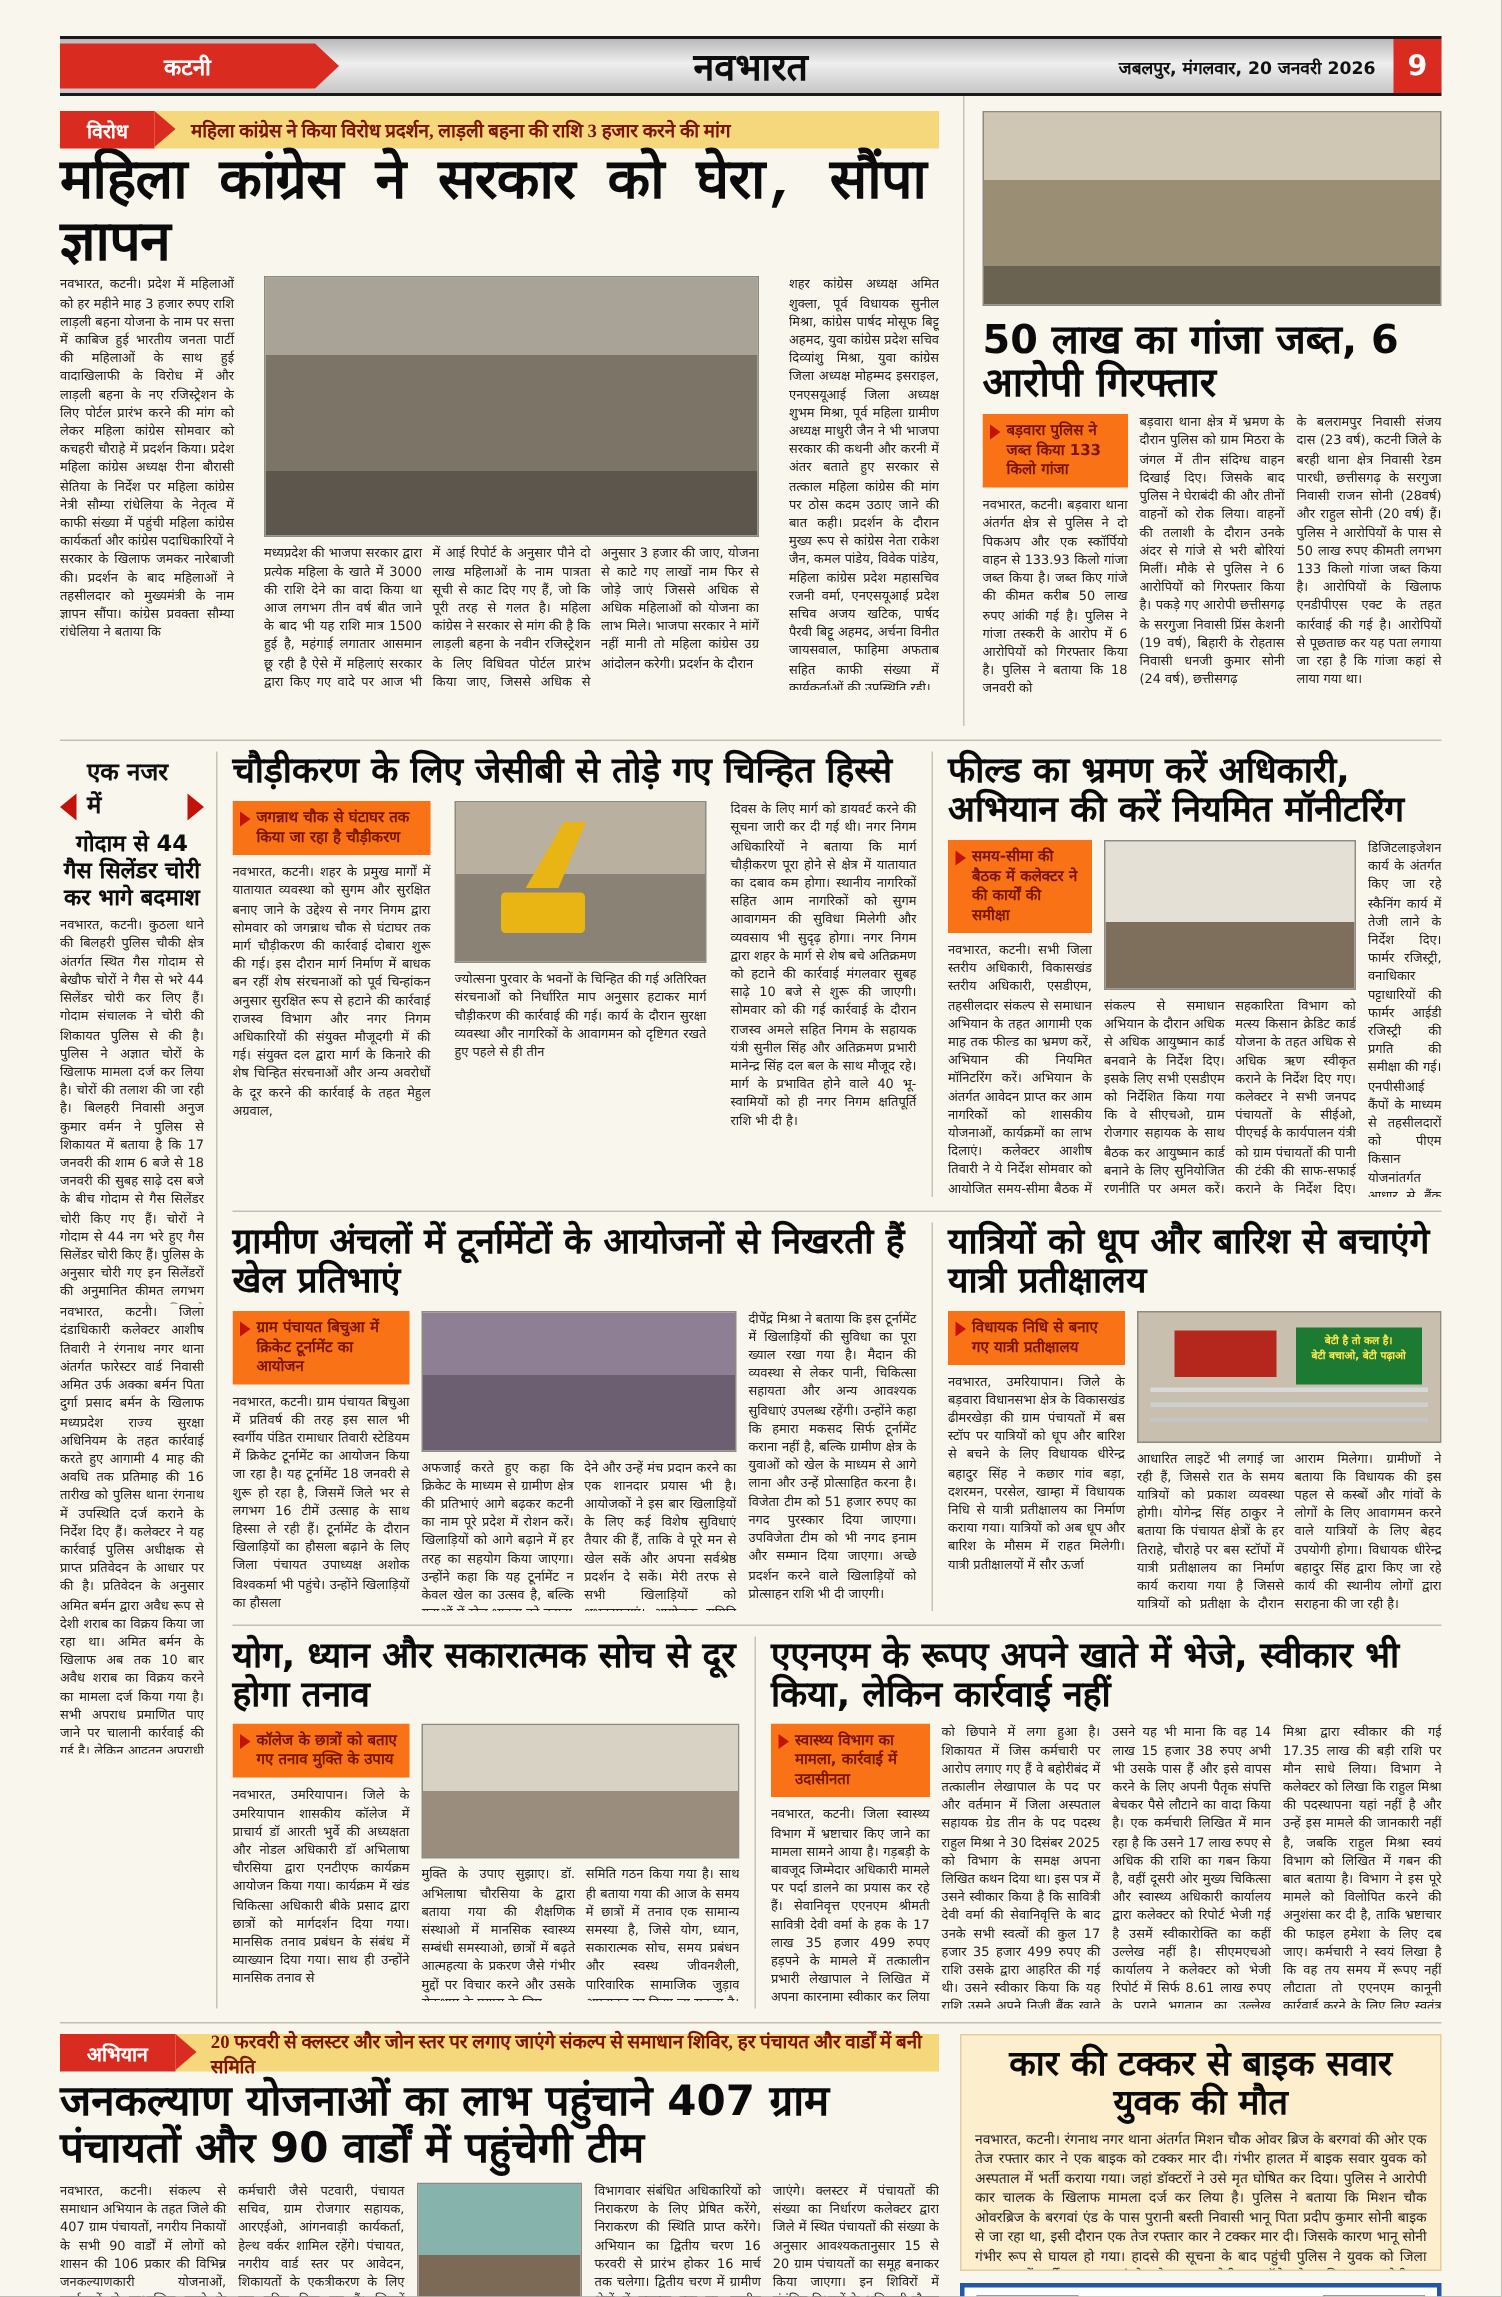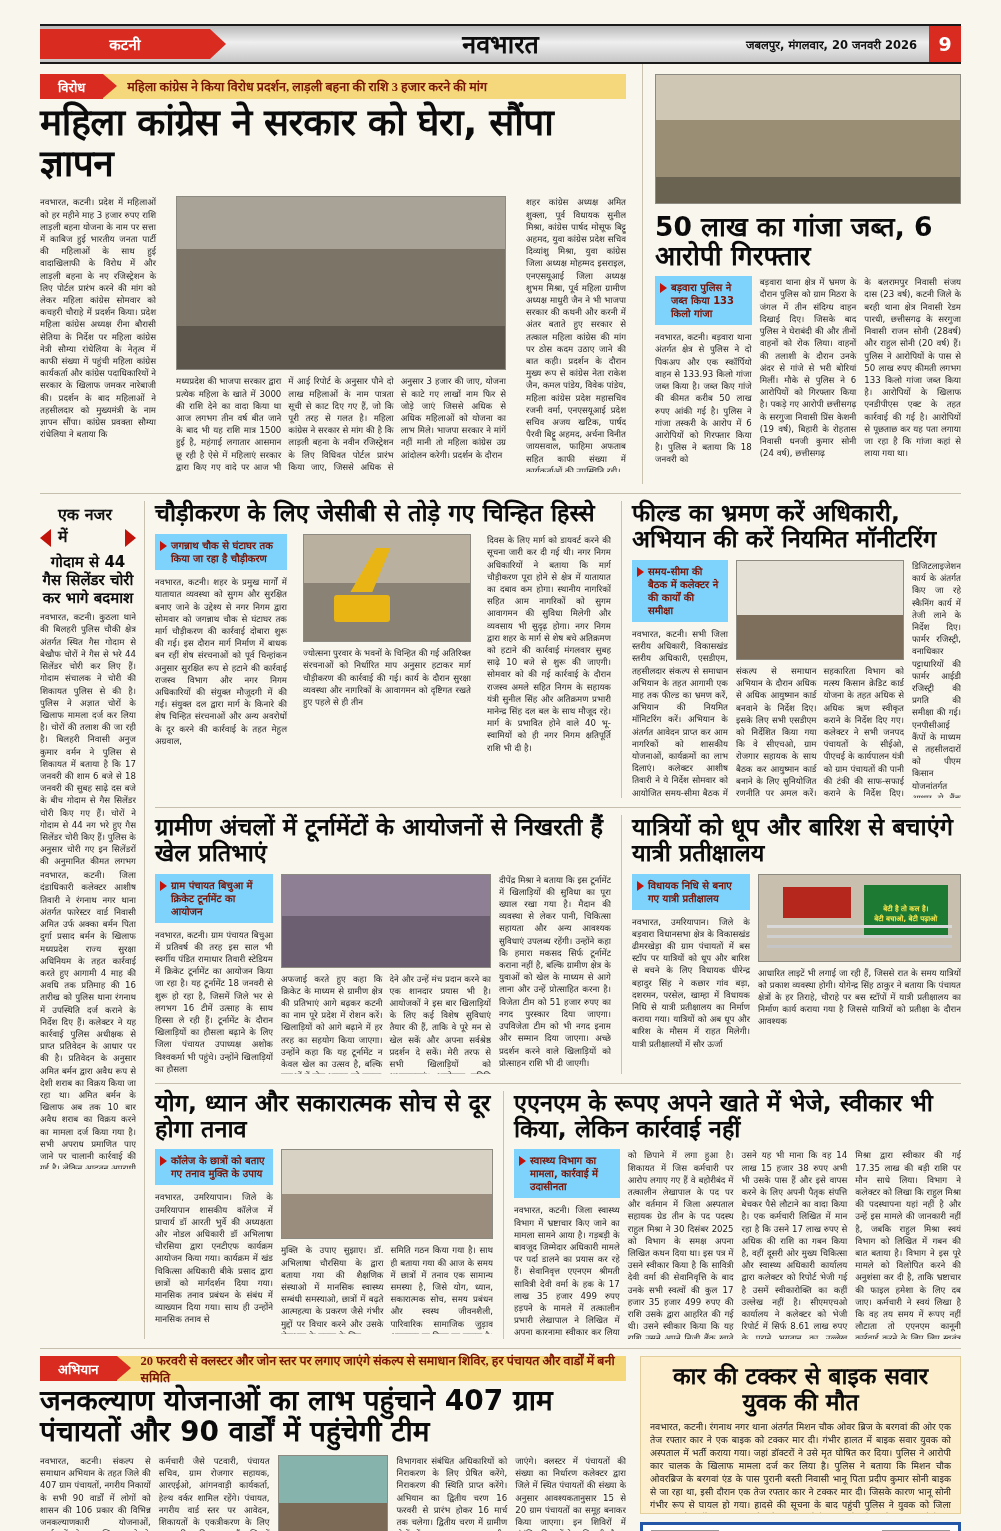--- a/index.html
+++ b/index.html
@@ -18,41 +18,41 @@
   
   .kicker{display:flex;height:25px;margin:10px 0 4px;font-family:Liberation Serif, serif;}
   .k-label{background:#d92b20;color:#fff;font-weight:800;font-size:13px;display:flex;align-items:center;
         justify-content:center;padding:0 18px;position:relative;z-index:2;}
   .k-label:after{content:"";position:absolute;right:-14px;top:0;border-top:12.5px solid transparent;
         border-bottom:12.5px solid transparent;border-left:14px solid #d92b20;}
   .k-strip{flex:1;background:#f6d87c;color:#7a1507;font-weight:800;font-size:12.5px;display:flex;
         align-items:center;padding-left:24px;}
   
   .hl{font-weight:800;color:#0b0b0b;line-height:1.1;}
-  .h-lead{font-size:37px;margin:4px 0 12px;letter-spacing:-.5px;}
+  .h-lead{font-size:37px;margin:4px 0 0;letter-spacing:-.5px;font-family:Liberation Mono, monospace;}
   .bodytxt{font-size:8.6px;line-height:1.42;text-align:justify;color:#1e1e1e;}
   .cols{display:flex;gap:8px;}
   .cols>div{flex:1;min-width:0;}
-  .subbox{background:#7dd3fc;padding:5px 6px 5px 16px;position:relative;color:#7a1507;font-weight:800;
+  .subbox{background:#f97316;padding:5px 6px 5px 16px;position:relative;color:#7a1507;font-weight:800;
         font-size:10px;line-height:1.3;margin-bottom:6px;}
   .subbox:before{content:"";position:absolute;left:5px;top:7px;border-top:5px solid transparent;
         border-bottom:5px solid transparent;border-left:7px solid #c2130a;}
   .photo{border:1px solid #8d8a82;position:relative;overflow:hidden;background:linear-gradient(135deg,#b9ab93,#8f857a 55%,#6f685f);}
   .photo.crowd{background:linear-gradient(180deg,#a9a296 0 30%,#7d7468 30% 75%,#5d564d 75%);}
   .photo.police{background:linear-gradient(180deg,#cfc6b4 0 35%,#9a8f75 35% 80%,#6b6352 80%);}
   .photo.jcb{background:linear-gradient(180deg,#b9b0a0 0 45%,#8a8274 45%);}
   .photo.meeting{background:linear-gradient(180deg,#e4e0d6 0 55%,#7d6f5c 55%);}
   .photo.event{background:linear-gradient(180deg,#8e7f95 0 45%,#6d5f72 45%);}
   .photo.college{background:linear-gradient(180deg,#d8d2c4 0 50%,#9b8d7d 50%);}
   .photo.village{background:linear-gradient(180deg,#86b3ab 0 55%,#7c6a57 55%);}
   .jcb-arm{position:absolute;left:28%;top:12%;width:44%;height:52%;background:#e8b515;clip-path:polygon(0 80%,35% 0,55% 0,30% 80%);}
   .jcb-body{position:absolute;left:18%;bottom:18%;width:34%;height:26%;background:#e8b515;border-radius:3px;}
   .shelter-red{position:absolute;left:12%;top:14%;width:34%;height:36%;background:#b5261c;}
   .shelter-green{position:absolute;right:6%;top:12%;width:42%;height:40%;background:#1c7a33;color:#ffe94d;
-        font-size:7px;font-weight:700;text-align:center;padding-top:19px;line-height:1.5;}
+        font-size:7px;font-weight:700;text-align:center;padding-top:4px;line-height:1.5;}
   .rail{position:absolute;left:4%;right:4%;height:3px;background:#d9d9d9;box-shadow:0 10px 0 #cfcfcf,0 20px 0 #c5c5c5;}
   
   .top-zone{display:flex;gap:16px;}
   .lead-mod{width:586px;}
   .ganja-mod{flex:1;border-left:1px solid #c9c2b0;padding-left:12px;}
   .lead-body{display:flex;gap:20px;height:276px;overflow:hidden;}
   .lead-c1{width:116px;}
   .lead-center{width:330px;display:flex;flex-direction:column;gap:5px;}
   .lead-ucols{display:flex;gap:7px;flex:1;overflow:hidden;}
   .lead-ucols>div{flex:1;min-width:0;}
@@ -241,20 +241,21 @@
               <div class="photo" style="height:86px;background:#c9bfae;">
                 <div class="shelter-red"></div>
                 <div class="shelter-green">
                   <div>बेटी है तो कल है।</div>
                   <div>बेटी बचाओ, बेटी पढ़ाओ</div>
                 </div>
                 <div class="rail" style="top:58%;"></div>
               </div>
               <div class="field-ucols">
                 <div class="bodytxt">आधारित लाइटें भी लगाई जा रही हैं, जिससे रात के समय यात्रियों को प्रकाश व्यवस्था होगी। योगेन्द्र सिंह ठाकुर ने बताया कि पंचायत क्षेत्रों के हर तिराहे, चौराहे पर बस स्टॉपों में यात्री प्रतीक्षालय का निर्माण कार्य कराया गया है जिससे यात्रियों को प्रतीक्षा के दौरान आवश्यक</div>
+                <div class="bodytxt">आराम मिलेगा। ग्रामीणों ने बताया कि विधायक की इस पहल से कस्बों और गांवों के लोगों के लिए आवागमन करने वाले यात्रियों के लिए बेहद उपयोगी होगा। विधायक धीरेन्द्र बहादुर सिंह द्वारा किए जा रहे कार्य की स्थानीय लोगों द्वारा सराहना की जा रही है।</div>
               </div>
             </div>
           </div>
         </div>
       </div>
 
       <div class="rule"></div>
 
       <div class="rowC">
         <div class="yoga-mod">

